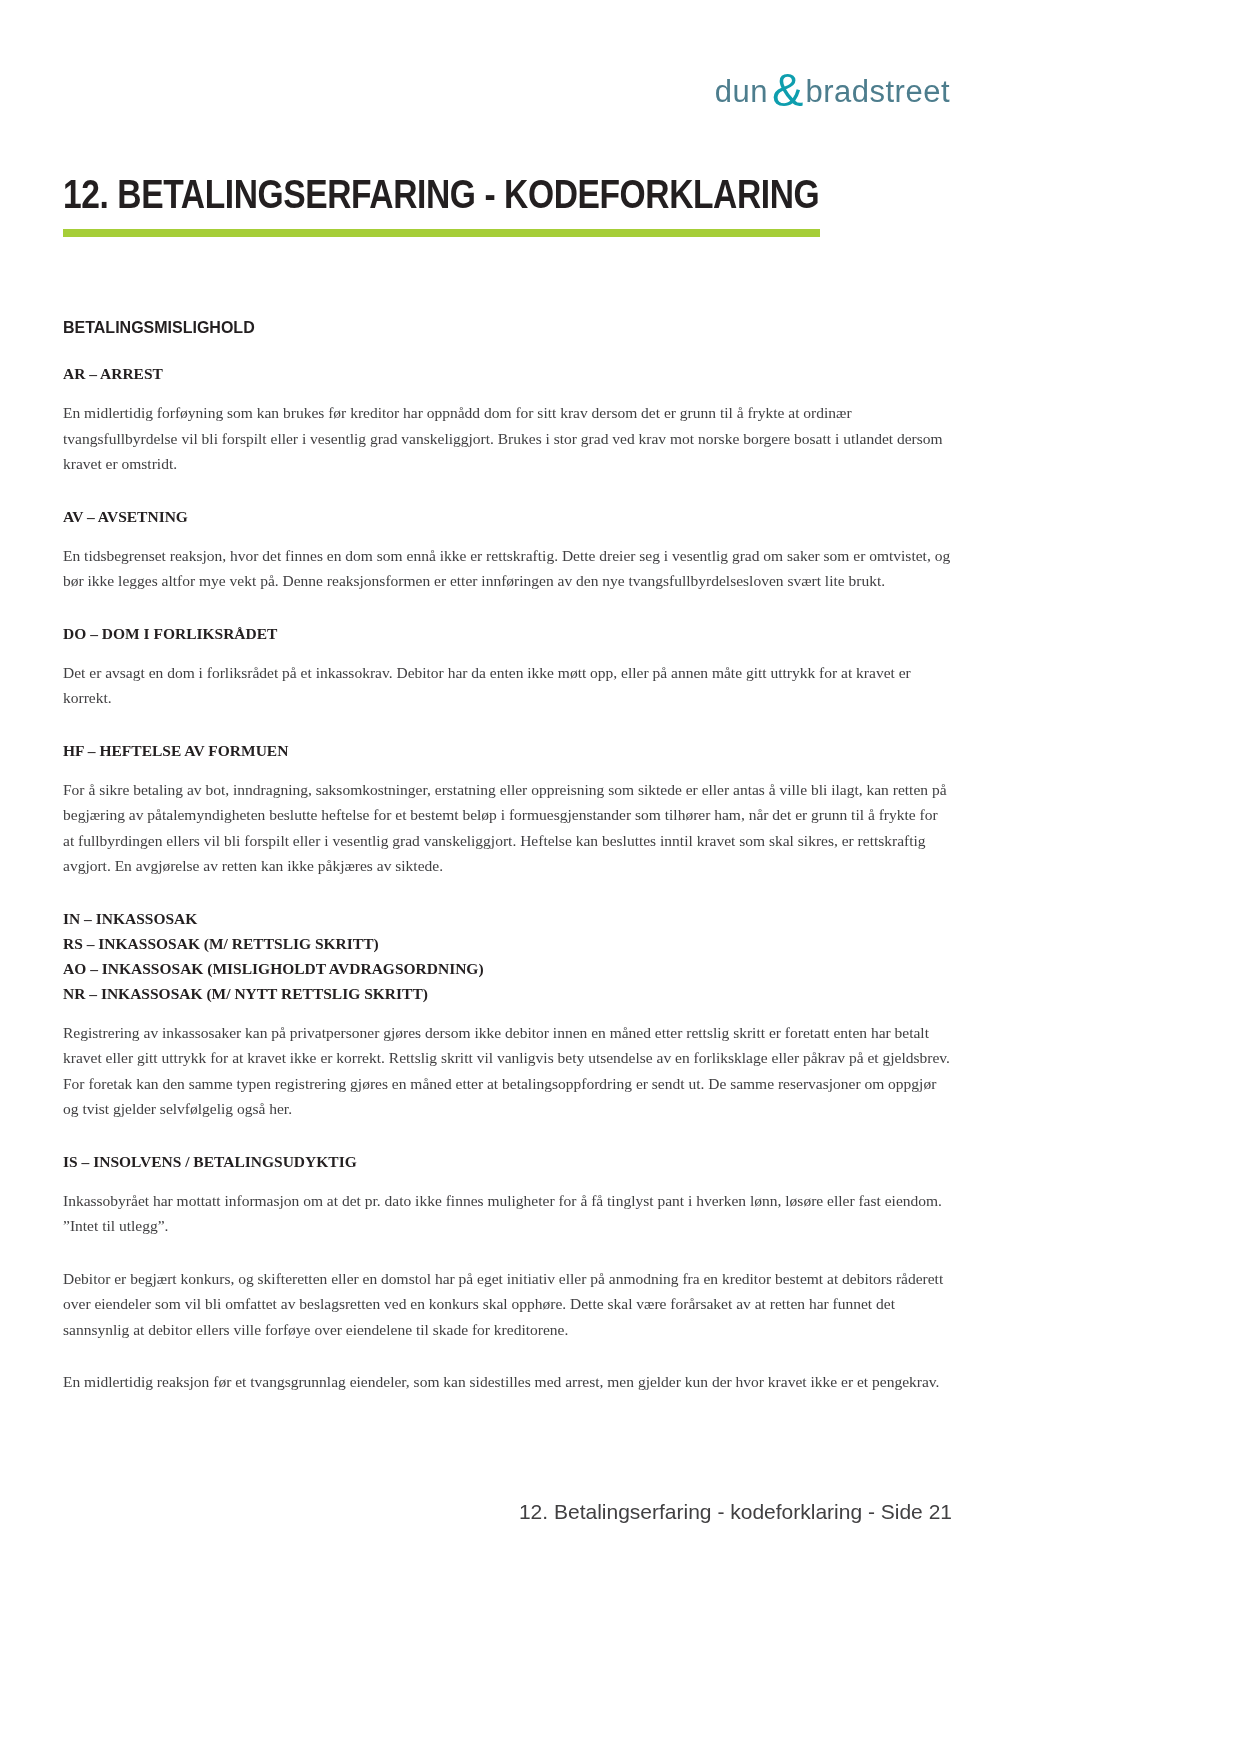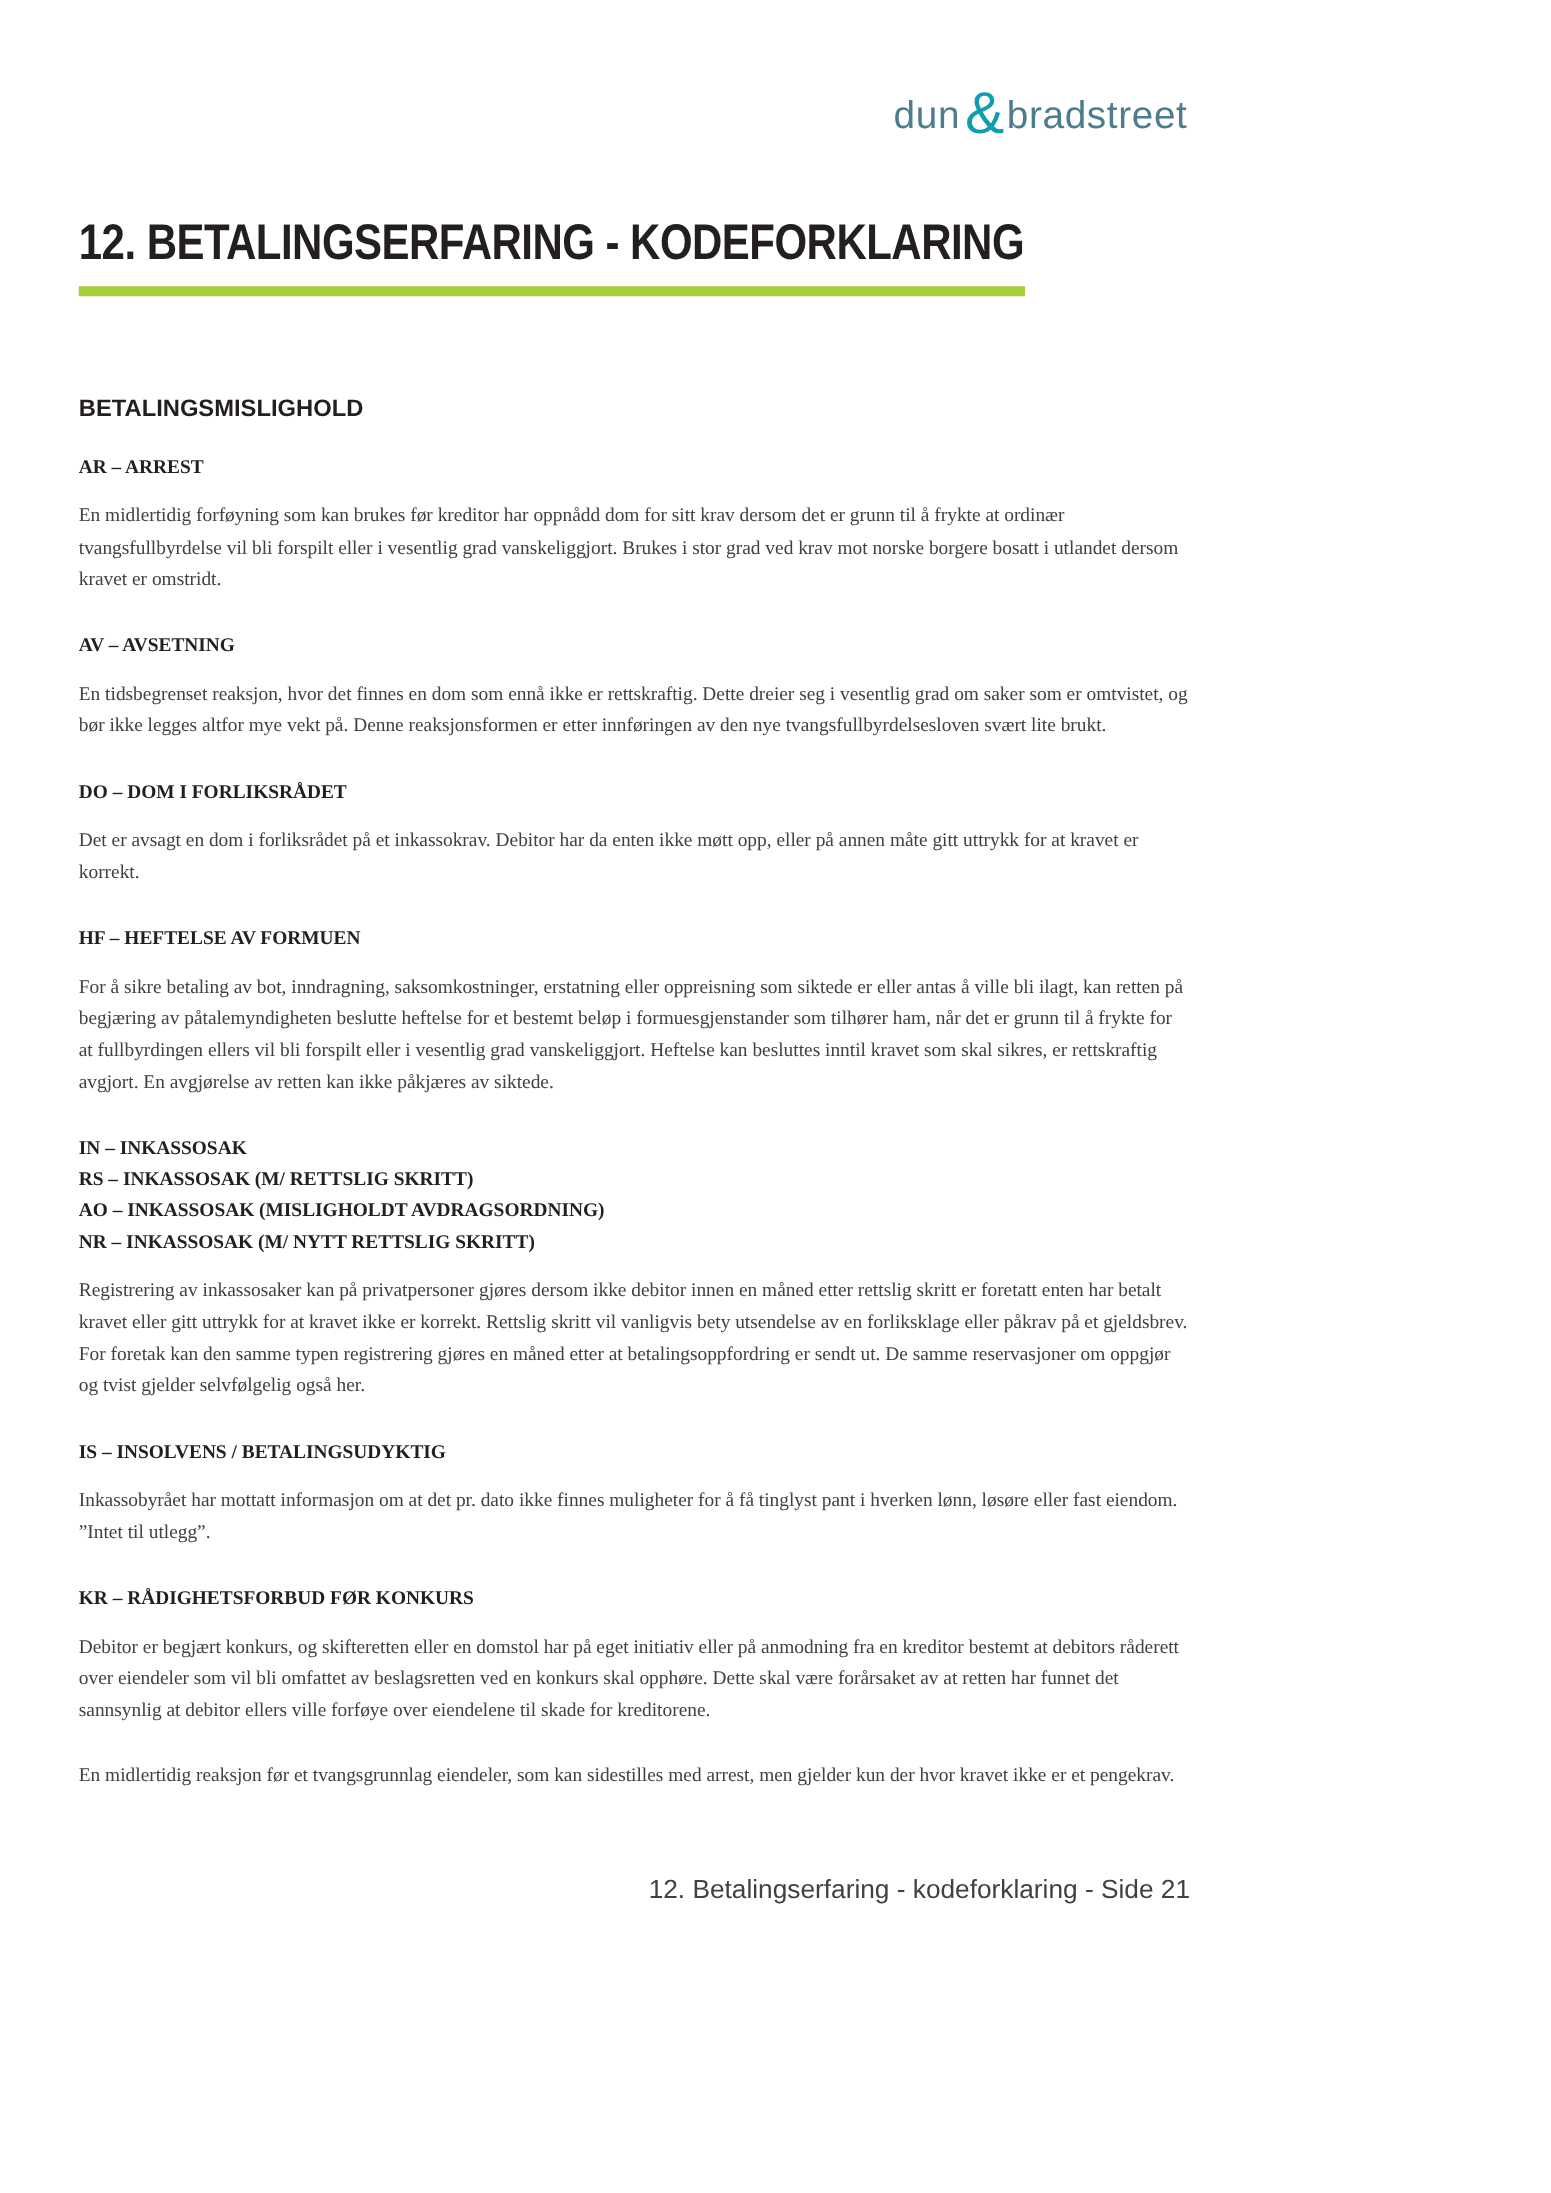--- a/index.html
+++ b/index.html
@@ -56,21 +56,21 @@
     height: 8px;
     background: #a6ce38;
   }
   .content {
     position: absolute;
     top: 315px;
     left: 63px;
     width: 889px;
   }
   .category-heading {
-    font-size: 19px;
+    font-size: 16px;
     font-weight: 700;
     color: #231f20;
     line-height: 25px;
     margin-bottom: 21px;
   }
   .code-section { margin-bottom: 27px; font-family: Liberation Serif, serif; }
   .code-heading {
     font-size: 15.5px;
     font-weight: 700;
     color: #231f20;
@@ -139,21 +139,20 @@
       <h3 class="code-heading">NR – INKASSOSAK (M/ NYTT RETTSLIG SKRITT)</h3>
       <p class="code-body">Registrering av inkassosaker kan på privatpersoner gjøres dersom ikke debitor innen en måned etter rettslig skritt er foretatt enten har betalt kravet eller gitt uttrykk for at kravet ikke er korrekt. Rettslig skritt vil vanligvis bety utsendelse av en forliksklage eller påkrav på et gjeldsbrev. For foretak kan den samme typen registrering gjøres en måned etter at betalingsoppfordring er sendt ut. De samme reservasjoner om oppgjør og tvist gjelder selvfølgelig også her.</p>
     </section>
 
     <section class="code-section">
       <h3 class="code-heading">IS – INSOLVENS / BETALINGSUDYKTIG</h3>
       <p class="code-body">Inkassobyrået har mottatt informasjon om at det pr. dato ikke finnes muligheter for å få tinglyst pant i hverken lønn, løsøre eller fast eiendom. ”Intet til utlegg”.</p>
     </section>
 
     <section class="code-section">
-      <h3 class="code-heading">KR – RÅDIGHETSFORBUD FØR KONKURS</h3>
       <p class="code-body">Debitor er begjært konkurs, og skifteretten eller en domstol har på eget initiativ eller på anmodning fra en kreditor bestemt at debitors råderett over eiendeler som vil bli omfattet av beslagsretten ved en konkurs skal opphøre. Dette skal være forårsaket av at retten har funnet det sannsynlig at debitor ellers ville forføye over eiendelene til skade for kreditorene.</p>
     </section>
 
     <section class="code-section">
       <p class="code-body">En midlertidig reaksjon før et tvangsgrunnlag eiendeler, som kan sidestilles med arrest, men gjelder kun der hvor kravet ikke er et pengekrav.</p>
     </section>
 
   </div>
 
   <div class="footer">12. Betalingserfaring - kodeforklaring - Side 21</div>

